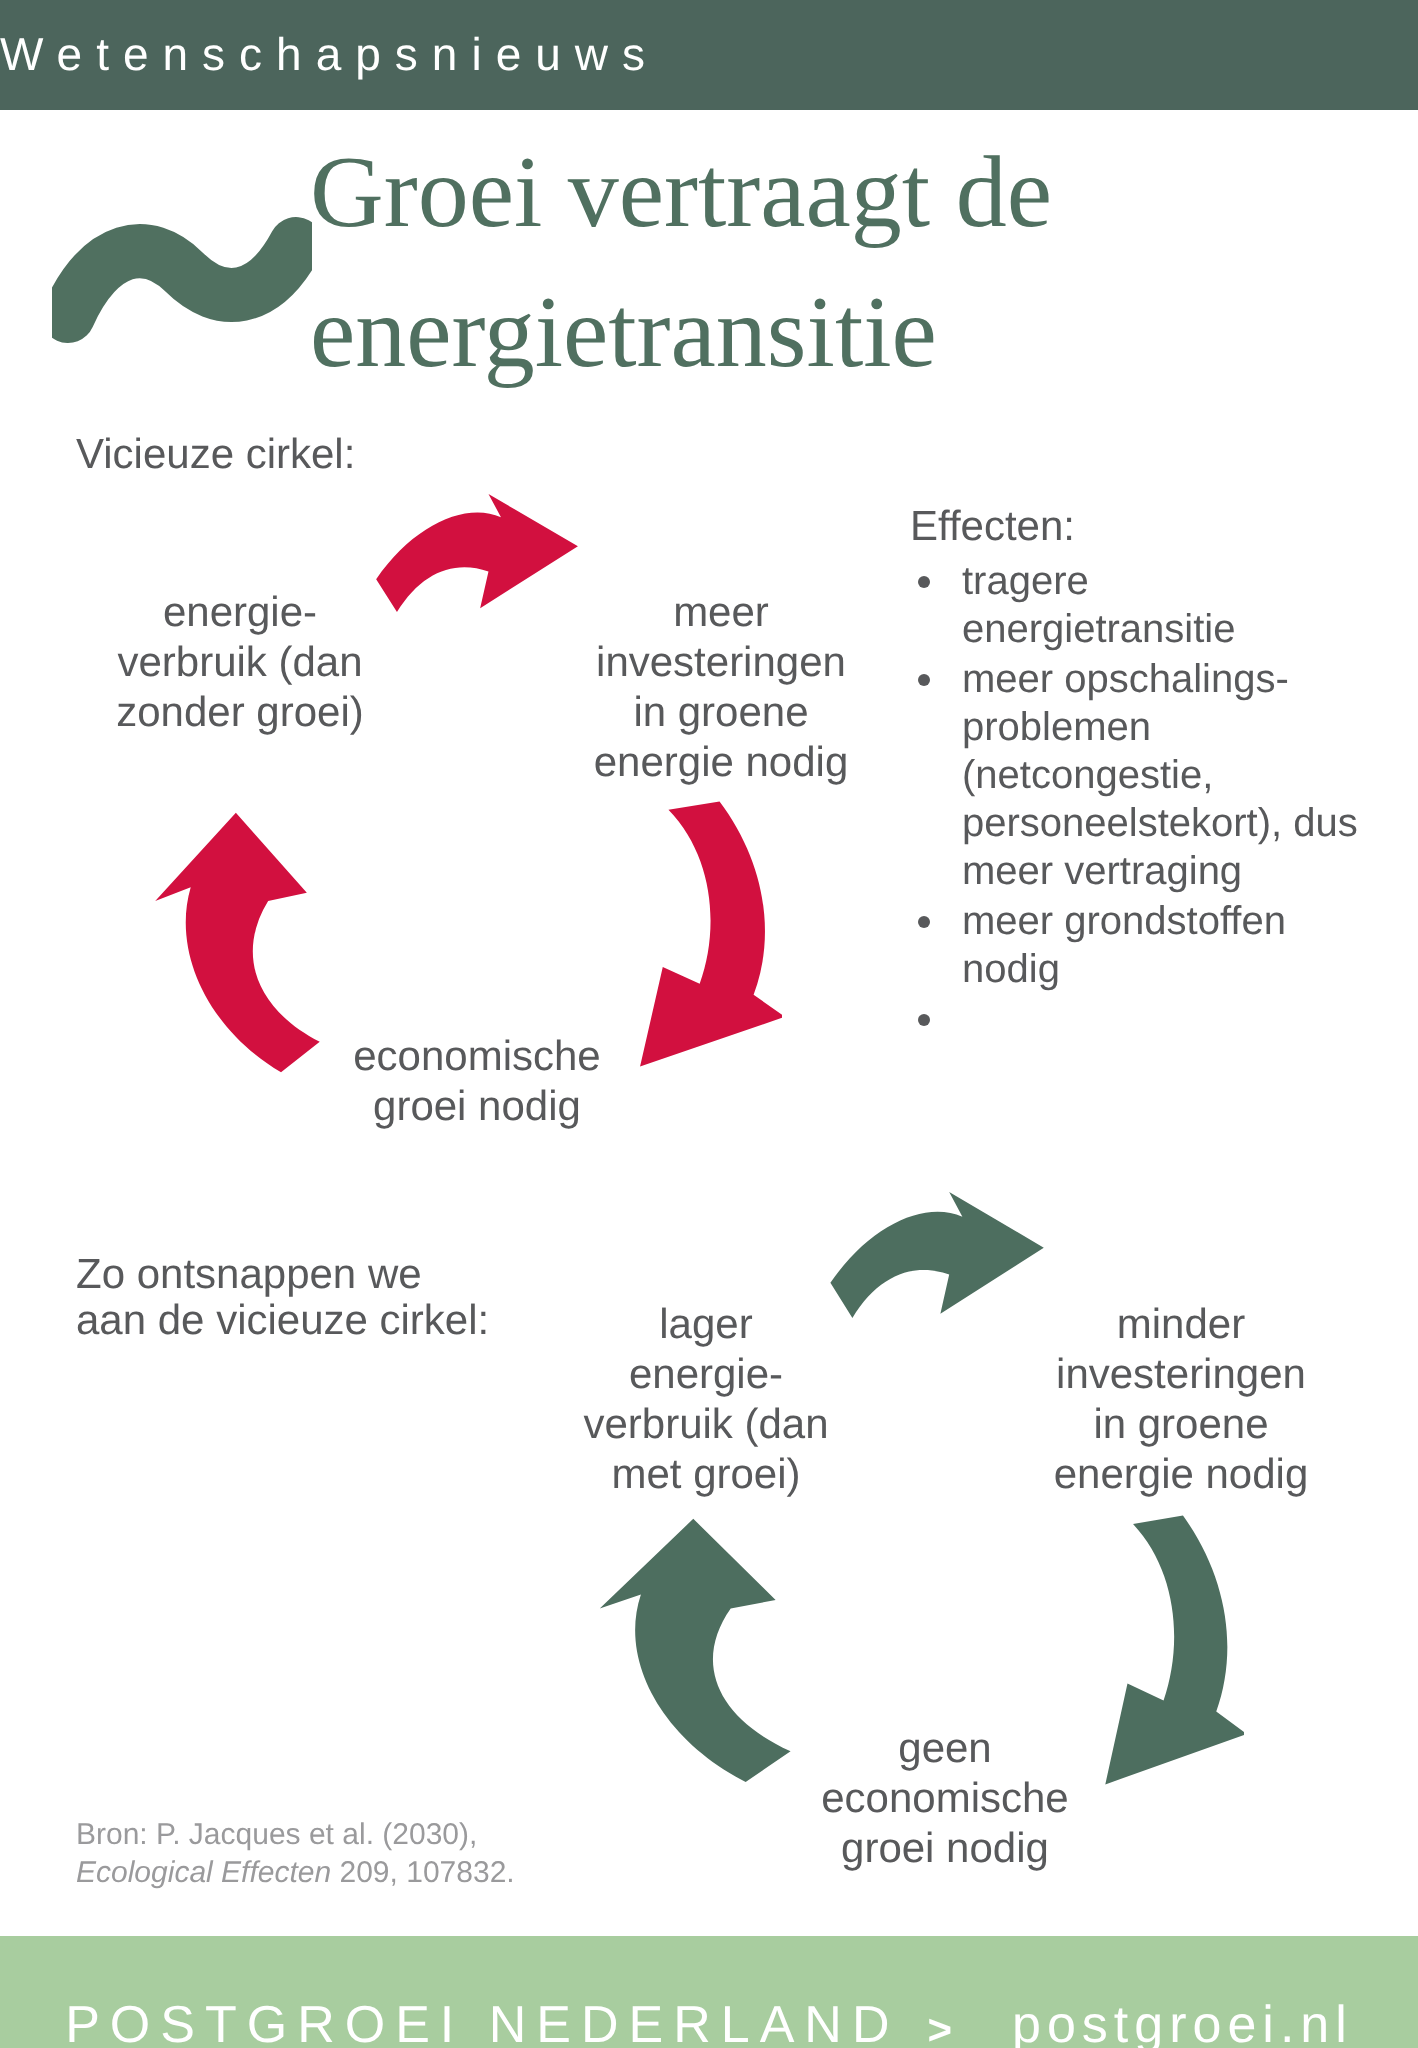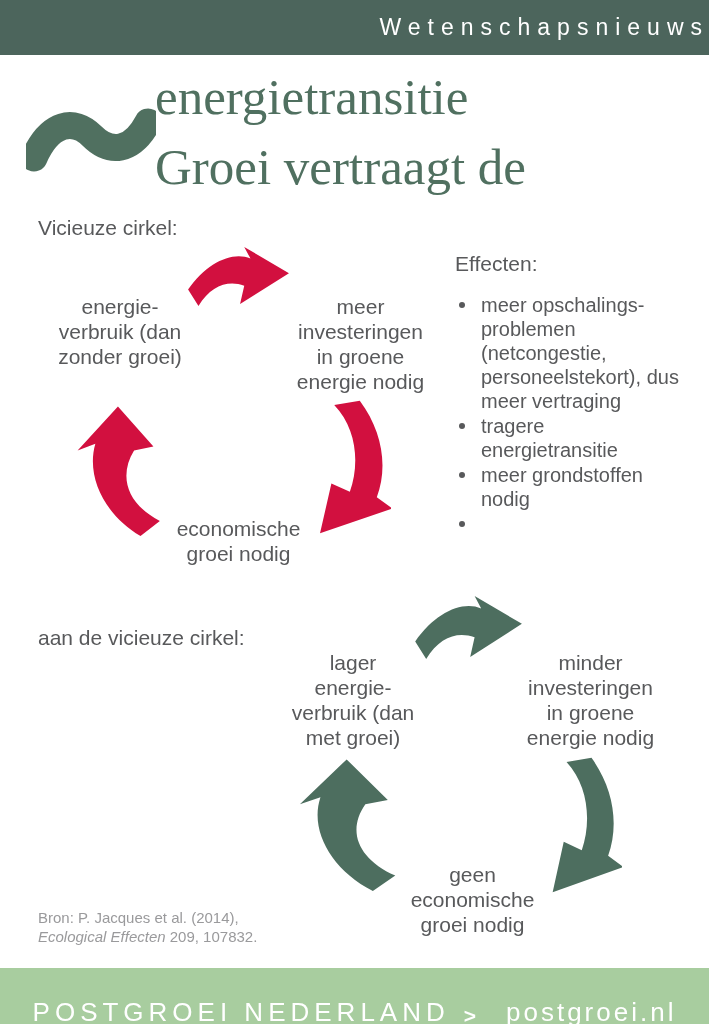--- a/index.html
+++ b/index.html
@@ -8,21 +8,21 @@
     width:709px;height:1024px;
     background:#ffffff;
     font-family:"Liberation Sans", sans-serif;
     color:var(--text_gray);
     overflow:hidden;
   }
   
   .topbar{
     position:absolute;left:0;top:0;width:709px;height:55px;
     background:var(--header_bg);
-    display:flex;align-items:center;justify-content:flex-end;
+    display:flex;align-items:center;justify-content:flex-start;
   }
   .topbar-label{
     color:#ffffff;font-size:23px;letter-spacing:7px;font-weight:400;
   }
   
   .tilde{
     position:absolute;left:26px;top:86px;width:130px;height:100px;
   }
   .title{
     position:absolute;left:155px;top:62px;width:520px;
@@ -41,21 +41,21 @@
   }
   
   .arrow{position:absolute;display:block;}
   .arrow.red path{fill:var(--accent_red);}
   .arrow.green path{fill:var(--accent_green);}
   
   .effects{
     position:absolute;left:455px;top:252px;width:240px;
     font-size:20px;line-height:24px;color:var(--text_gray);
   }
-  .effects-title{font-size:21px;margin-bottom:17px;}
+  .effects-title{font-size:21px;margin-bottom:3px;}
   .effects ul{list-style:none;margin:0;padding:0;}
   .effects li{display:flex;margin:0 0 1px 0;}
   .effects .dot{
     flex:0 0 auto;width:6px;height:6px;border-radius:50%;
     background:var(--text_gray);margin:9px 16px 0 4px;
   }
   .effects .effect-text{width:200px;}
   
   .source{
     position:absolute;left:38px;top:908px;
@@ -79,22 +79,22 @@
 
   <div class="topbar">
     <div class="topbar-label">Wetenschapsnieuws</div>
   </div>
 
   <svg class="tilde" viewBox="0 0 130 100" preserveAspectRatio="none">
     <path d="M8,72 C24,36 48,32 66,50 C84,68 106,66 122,36" fill="none" stroke="var(--title_green)" stroke-width="27" stroke-linecap="round"></path>
   </svg>
 
   <div class="title">
+    <div>Groei vertraagt de</div>
     <div>energietransitie</div>
-    <div>Groei vertraagt de</div>
   </div>
 
   <div class="label" style="left:38px;top:216px;">Vicieuze cirkel:</div>
 
   <svg class="arrow red" style="left:186px;top:247px;width:104px;height:60px;" viewBox="0 0 100 62" preserveAspectRatio="none">
     <path d="M2,44 C20,16 45,4 62,12 L56,0 L99,27 L52,59 L56,40 C40,34 24,40 12,61 Z"></path>
   </svg>
   <svg class="arrow red" style="left:303px;top:398px;width:88px;height:138px;" viewBox="0 0 62 100" preserveAspectRatio="none">
     <path d="M40,2 C56,24 60,50 52,72 L63,80 L12,98 L20,62 L33,68 C40,48 38,22 22,5 Z"></path>
   </svg>
@@ -116,37 +116,38 @@
   <div class="node" style="left:146px;top:516px;width:185px;">
     <div>economische</div>
     <div>groei nodig</div>
   </div>
 
   <div class="effects">
     <div class="effects-title">Effecten:</div>
     <ul>
       <li>
         <span class="dot"></span>
-        <span class="effect-text">meer opschalings-problemen (netcongestie, personeelstekort), dus meer vertraging</span>
+        <span class="effect-text">tragere energietransitie</span>
       </li>
       <li>
         <span class="dot"></span>
-        <span class="effect-text">tragere energietransitie</span>
+        <span class="effect-text">meer opschalings-problemen (netcongestie, personeelstekort), dus meer vertraging</span>
       </li>
       <li>
         <span class="dot"></span>
         <span class="effect-text">meer grondstoffen nodig</span>
       </li>
       <li>
         <span class="dot"></span>
       </li>
     </ul>
   </div>
 
   <div class="label" style="left:38px;top:626px;">
+    <div>Zo ontsnappen we</div>
     <div>aan de vicieuze cirkel:</div>
   </div>
 
   <svg class="arrow green" style="left:413px;top:596px;width:110px;height:64px;" viewBox="0 0 100 62" preserveAspectRatio="none">
     <path d="M2,44 C20,16 45,4 62,12 L56,0 L99,27 L52,59 L56,40 C40,34 24,40 12,61 Z"></path>
   </svg>
   <svg class="arrow green" style="left:536px;top:755px;width:86px;height:140px;" viewBox="0 0 62 100" preserveAspectRatio="none">
     <path d="M40,2 C56,24 60,50 52,72 L63,80 L12,98 L20,62 L33,68 C40,48 38,22 22,5 Z"></path>
   </svg>
   <svg class="arrow green" style="left:298px;top:758px;width:116px;height:140px;" viewBox="0 0 62 100" preserveAspectRatio="none">
@@ -165,21 +166,21 @@
     <div>in groene</div>
     <div>energie nodig</div>
   </div>
   <div class="node" style="left:380px;top:862px;width:185px;">
     <div>geen</div>
     <div>economische</div>
     <div>groei nodig</div>
   </div>
 
   <div class="source">
-    <div>Bron: P. Jacques et al. (2014),</div>
+    <div>Bron: P. Jacques et al. (2030),</div>
     <div><span class="journal">Ecological Effecten</span><span> 209, 107832.</span></div>
   </div>
 
   <div class="footer">
     <span class="footer-brand">POSTGROEI NEDERLAND</span>
     <span class="footer-sep">&gt;</span>
     <a class="footer-url">postgroei.nl</a>
   </div>
 
 </div>

